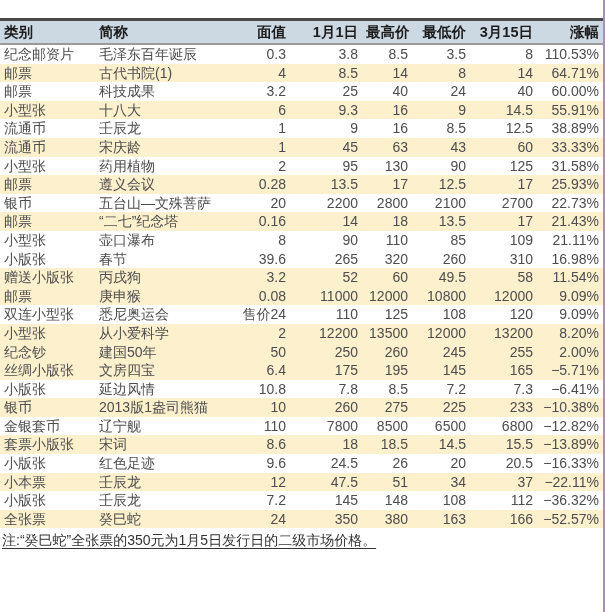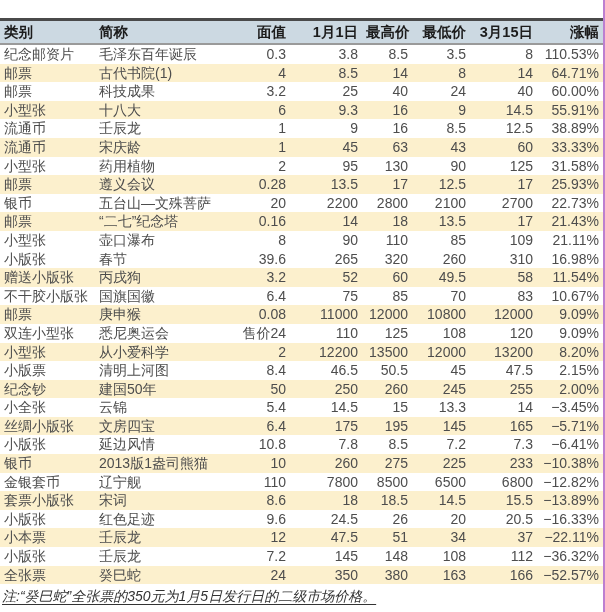--- a/index.html
+++ b/index.html
@@ -58,21 +58,20 @@
   th:nth-child(n+3), td:nth-child(n+3) { text-align: right; }
   .footnote {
     font-size: 14px;
     color: #333333;
     padding: 4px 0 0 2px;
     white-space: nowrap;
   }
   .footnote span {
     text-decoration: underline;
     text-underline-offset: 3px;
-    font-style: italic;
   }
 </style>
 </head>
 <body>
 
 <div class="page">
   <table class="price-table">
     <colgroup>
       <col class="c1">
         <col class="c2">
@@ -219,30 +218,20 @@
         <tr class="stripe">
           <td>赠送小版张</td>
           <td>丙戌狗</td>
           <td>3.2</td>
           <td>52</td>
           <td>60</td>
           <td>49.5</td>
           <td>58</td>
           <td>11.54%</td>
         </tr>
-        <tr>
-          <td>不干胶小版张</td>
-          <td>国旗国徽</td>
-          <td>6.4</td>
-          <td>75</td>
-          <td>85</td>
-          <td>70</td>
-          <td>83</td>
-          <td>10.67%</td>
-        </tr>
         <tr class="stripe">
           <td>邮票</td>
           <td>庚申猴</td>
           <td>0.08</td>
           <td>11000</td>
           <td>12000</td>
           <td>10800</td>
           <td>12000</td>
           <td>9.09%</td>
         </tr>
@@ -259,50 +248,30 @@
         <tr class="stripe">
           <td>小型张</td>
           <td>从小爱科学</td>
           <td>2</td>
           <td>12200</td>
           <td>13500</td>
           <td>12000</td>
           <td>13200</td>
           <td>8.20%</td>
         </tr>
-        <tr>
-          <td>小版票</td>
-          <td>清明上河图</td>
-          <td>8.4</td>
-          <td>46.5</td>
-          <td>50.5</td>
-          <td>45</td>
-          <td>47.5</td>
-          <td>2.15%</td>
-        </tr>
         <tr class="stripe">
           <td>纪念钞</td>
           <td>建国50年</td>
           <td>50</td>
           <td>250</td>
           <td>260</td>
           <td>245</td>
           <td>255</td>
           <td>2.00%</td>
         </tr>
-        <tr>
-          <td>小全张</td>
-          <td>云锦</td>
-          <td>5.4</td>
-          <td>14.5</td>
-          <td>15</td>
-          <td>13.3</td>
-          <td>14</td>
-          <td>−3.45%</td>
-        </tr>
         <tr class="stripe">
           <td>丝绸小版张</td>
           <td>文房四宝</td>
           <td>6.4</td>
           <td>175</td>
           <td>195</td>
           <td>145</td>
           <td>165</td>
           <td>−5.71%</td>
         </tr>

